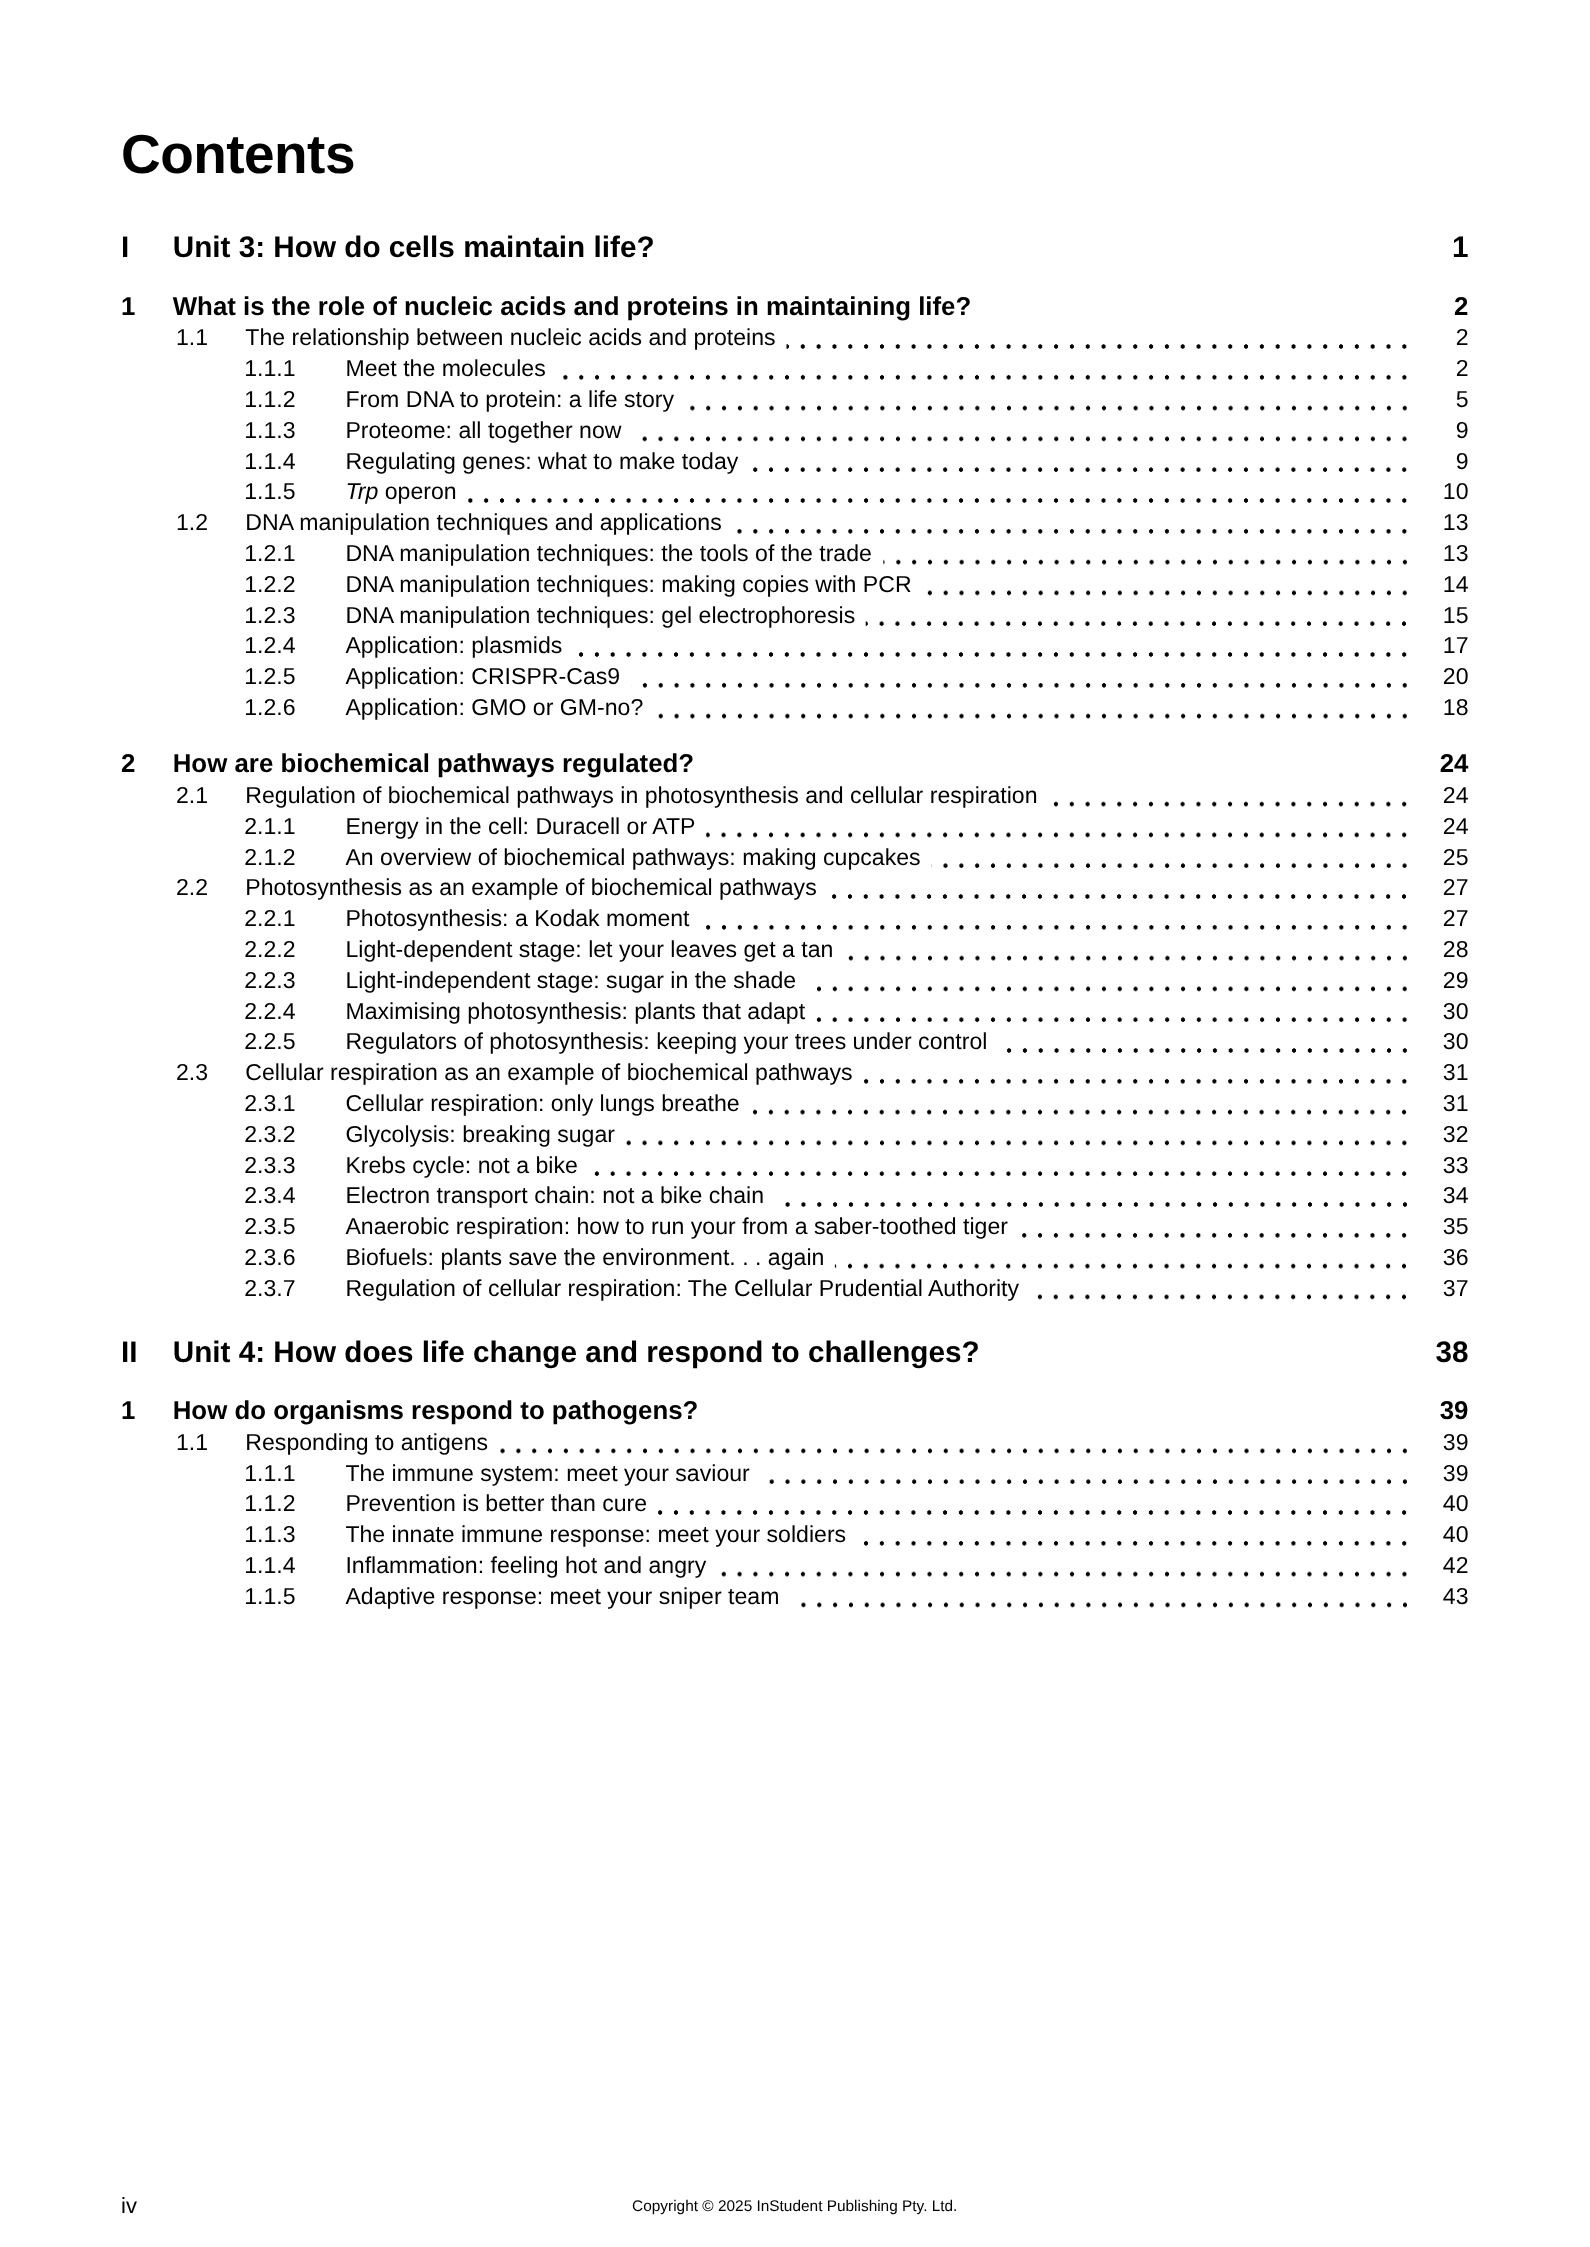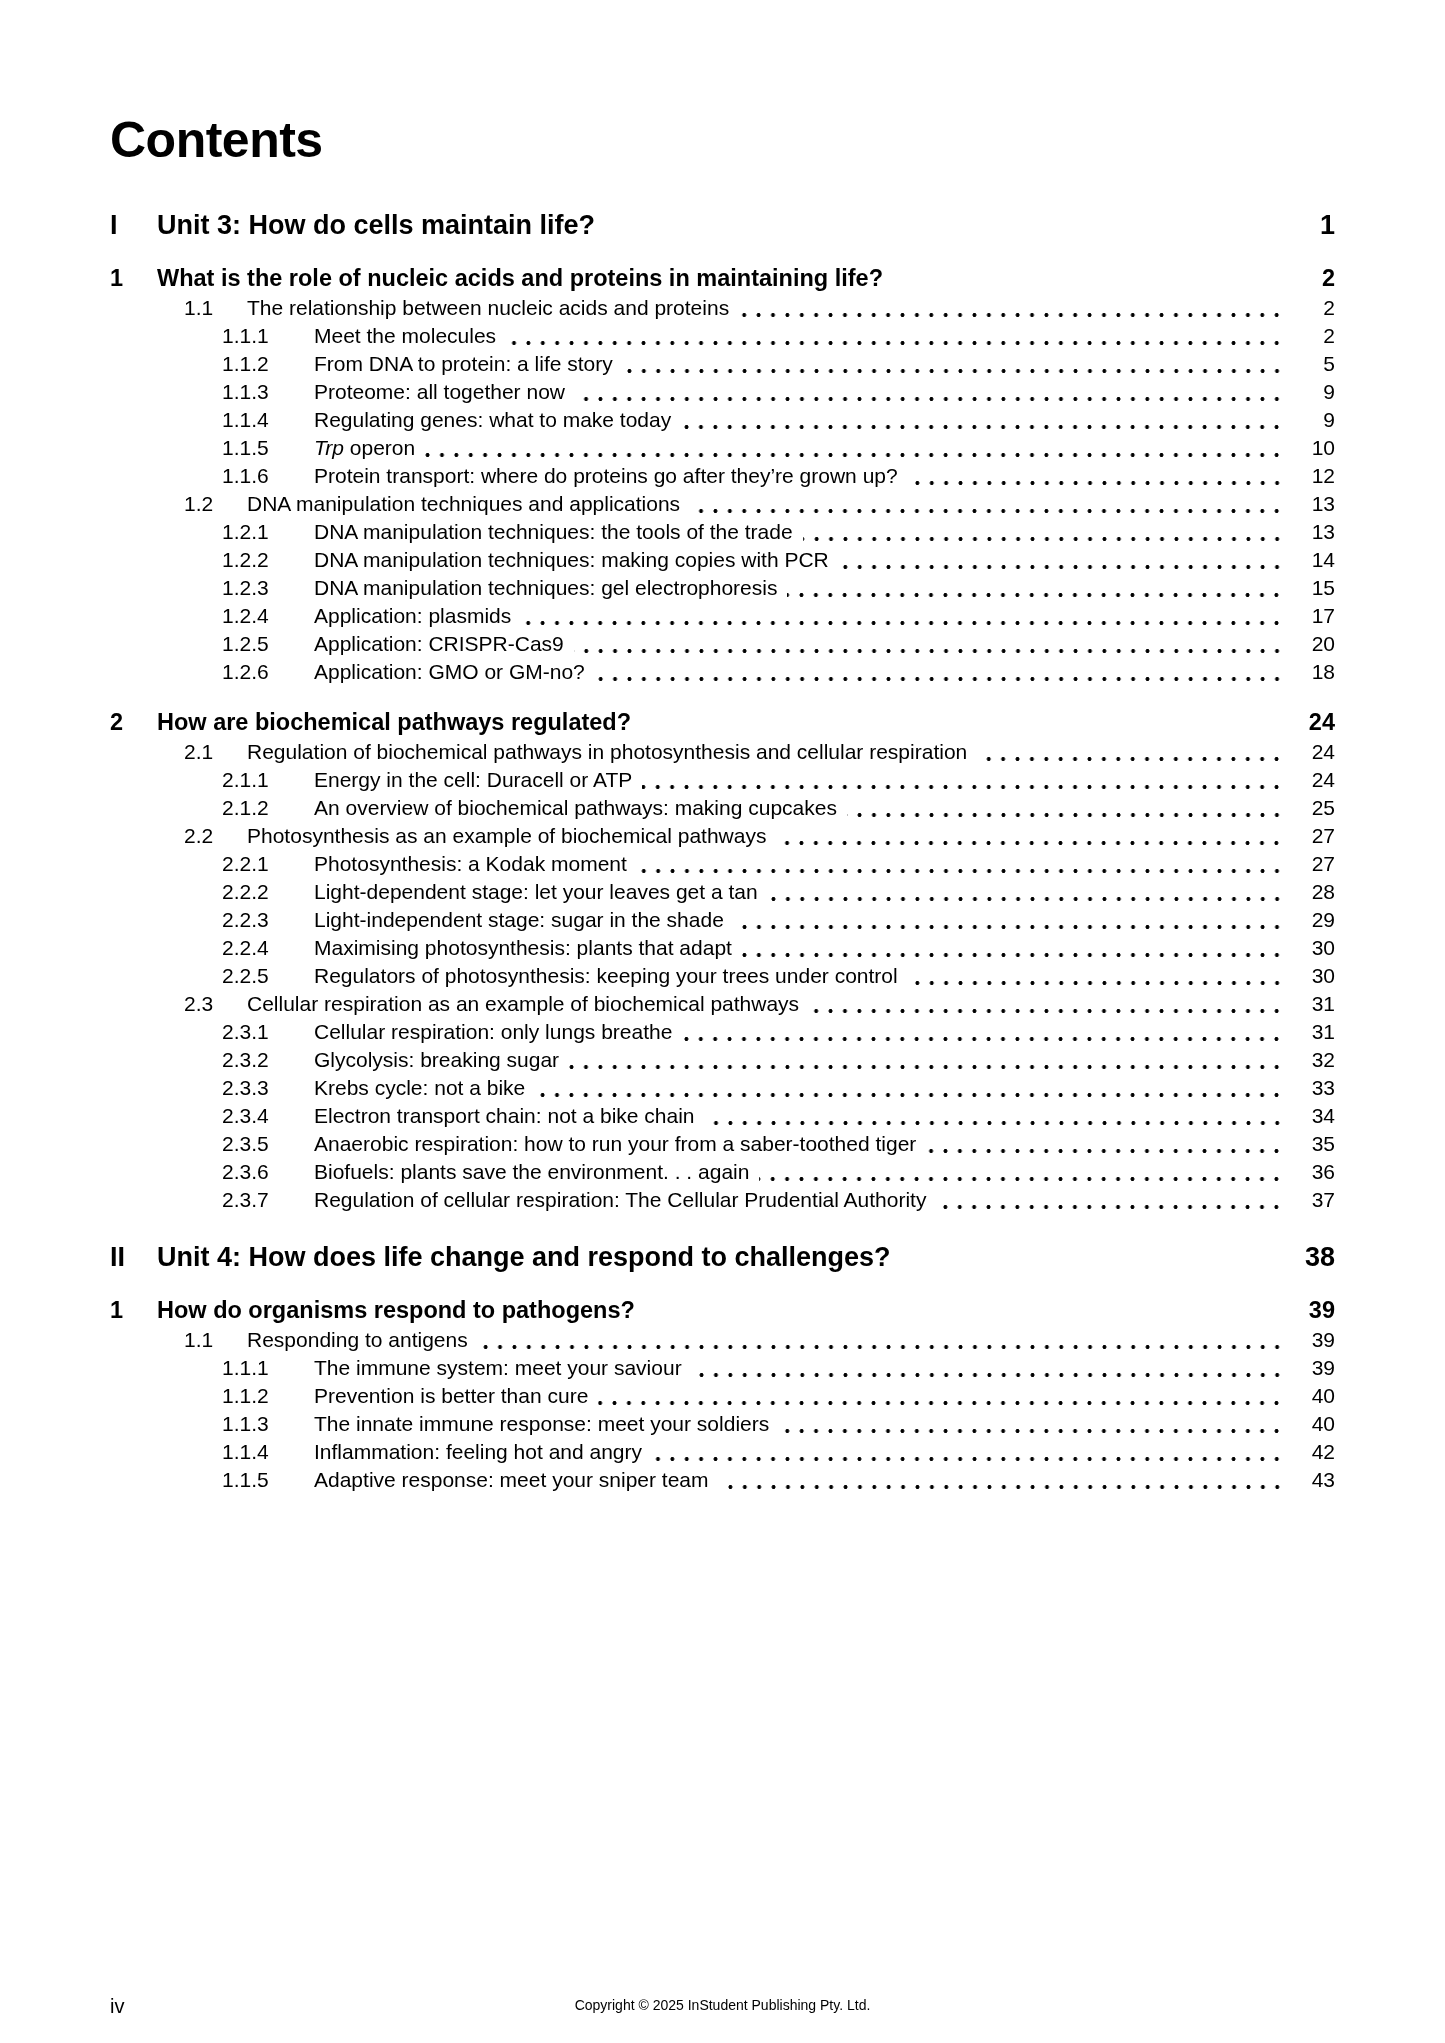--- a/index.html
+++ b/index.html
@@ -48,21 +48,21 @@
     margin-top: 7px;
     margin-bottom: 1px;
   }
   .chapter .num { display: inline-block; width: 47px; flex: none; }
   .chapter .ttl-wrap { flex: 1; margin-top: 14px; }
   .section, .subsection {
     font-size: 21px;
     line-height: 28px;
   }
   .section { padding-left: 50px; }
-  .section .num { display: inline-block; width: 63px; flex: none; margin-left: 24px; }
+  .section .num { display: inline-block; width: 63px; flex: none; }
   .subsection { padding-left: 112px; }
   .subsection .num { display: inline-block; width: 92px; flex: none; }
   .dots {
     flex: 1;
     align-self: flex-end;
     height: 24px;
     margin-left: 10px;
     margin-right: 3px;
     background-image: radial-gradient(circle, #000 1.7px, transparent 2.2px);
     background-size: 14.4px 6px;
@@ -136,26 +136,20 @@
         <span class="ttl-wrap">Regulating genes: what to make today</span>
         <span class="dots"></span>
         <span class="pg">9</span>
       </div>
       <div class="row subsection">
         <span class="num">1.1.5</span>
         <span class="ttl-wrap"><i class="em">Trp</i> operon</span>
         <span class="dots"></span>
         <span class="pg">10</span>
       </div>
-      <div class="row subsection">
-        <span class="num">1.1.6</span>
-        <span class="ttl-wrap">Protein transport: where do proteins go after they’re grown up?</span>
-        <span class="dots"></span>
-        <span class="pg">12</span>
-      </div>
       <div class="row section">
         <span class="num">1.2</span>
         <span class="ttl-wrap">DNA manipulation techniques and applications</span>
         <span class="dots"></span>
         <span class="pg">13</span>
       </div>
       <div class="row subsection">
         <span class="num">1.2.1</span>
         <span class="ttl-wrap">DNA manipulation techniques: the tools of the trade</span>
         <span class="dots"></span>

